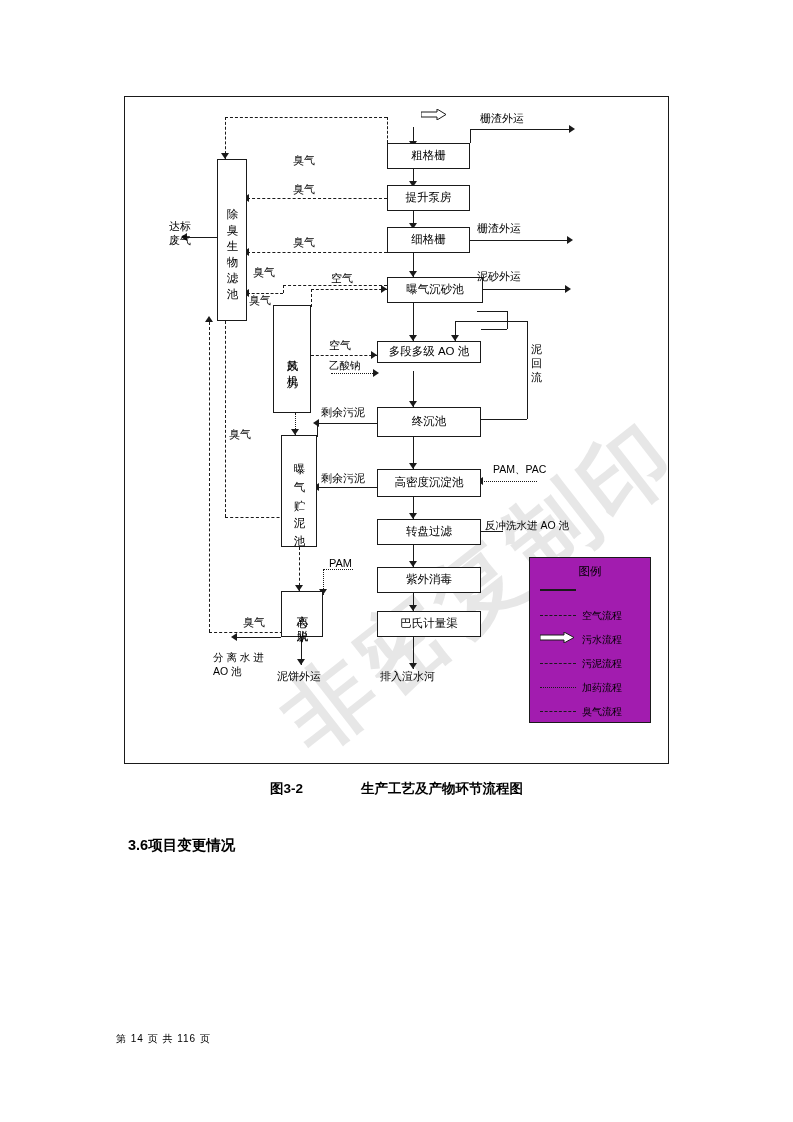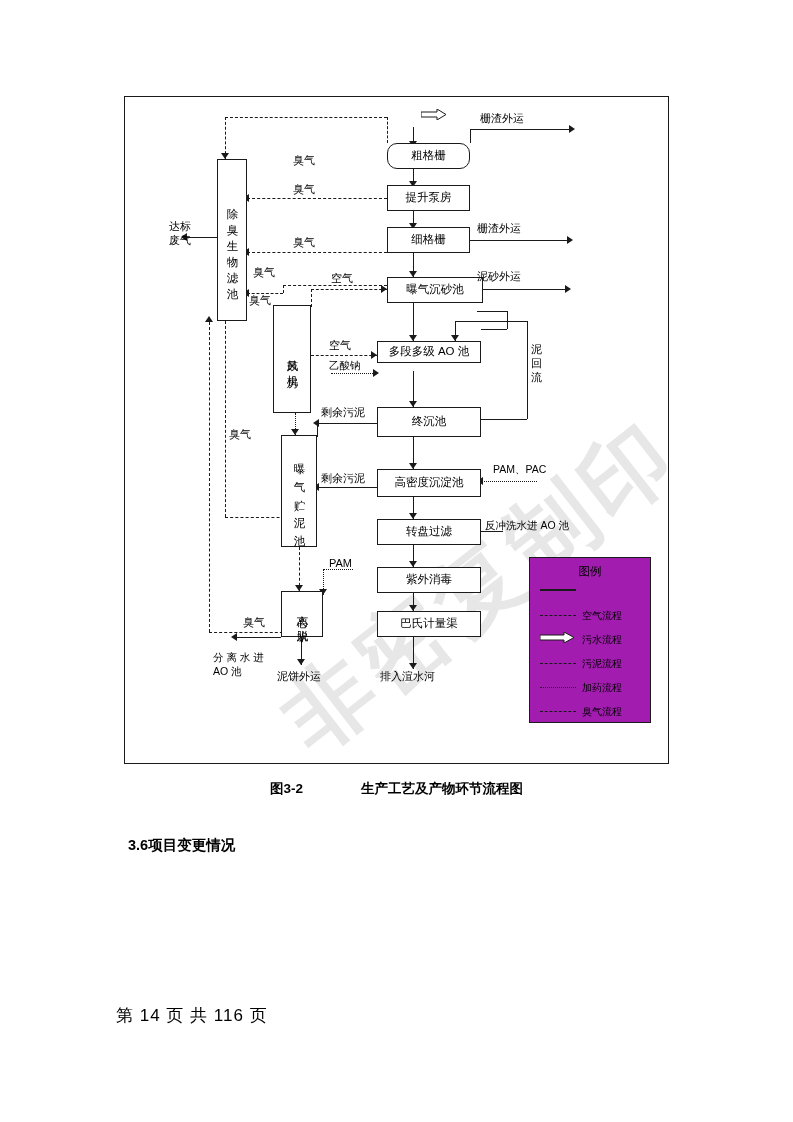--- a/index.html
+++ b/index.html
@@ -136,22 +136,22 @@
     position:absolute;
     left:124px; top:878px;
     width:548px;
     font-size:14.5px;
     line-height: 1.85;
     text-align: justify;
     text-indent: 2em;
   }
   .footer {
     position:absolute;
-    left:116px; top:1004px;
-    font-size:17px;
+    left:116px; top:1032px;
+    font-size:10px;
     letter-spacing:1px;
   }
 </style>
 </head>
 <body>
 
 <div class="page">
 
   <div class="figure-box">
     <div class="diagram">
@@ -160,21 +160,21 @@
 
       <div class="lb" style="left:275px; top:14px;"></div>
 
       <div class="ln v" style="left:288px; top:30px; height:16px;"></div>
       <div class="ar down" style="left:284px; top:44px;"></div>
 
       <svg class="hollow" style="left:296px; top:12px;" viewBox="0 0 26 11">
         <polygon points="0,3 16,3 16,0 25,5.5 16,11 16,8 0,8" fill="#fff" stroke="#1a1a1a" stroke-width="1"></polygon>
       </svg>
 
-      <div class="nd" style="left:262px; top:46px; width:83px; height:26px;border-radius:10px;">粗格栅</div>
+      <div class="nd" style="left:262px; top:46px; width:83px; height:26px;">粗格栅</div>
 
       <div class="ln v" style="left:288px; top:72px; height:16px;"></div>
       <div class="ar down" style="left:284px; top:84px;"></div>
       <div class="nd" style="left:262px; top:88px; width:83px; height:26px;">提升泵房</div>
 
       <div class="ln v" style="left:288px; top:114px; height:16px;"></div>
       <div class="ar down" style="left:284px; top:126px;"></div>
       <div class="nd" style="left:262px; top:130px; width:83px; height:26px;">细格栅</div>
 
       <div class="ln v" style="left:288px; top:156px; height:24px;"></div>

